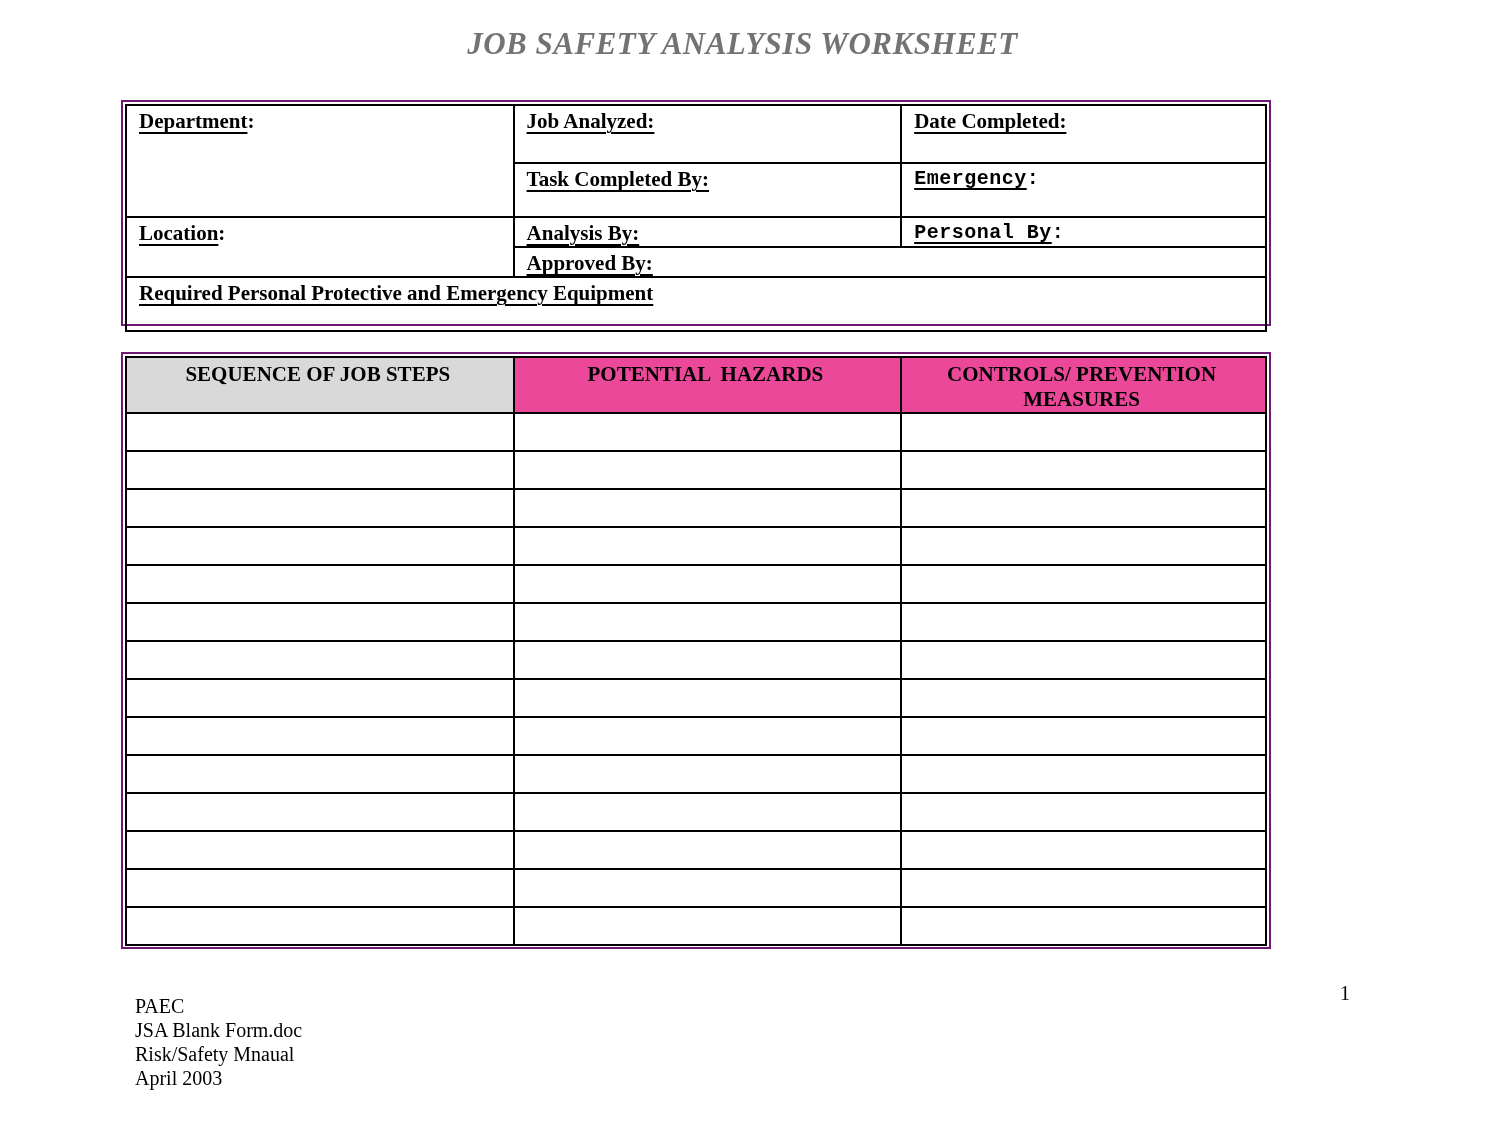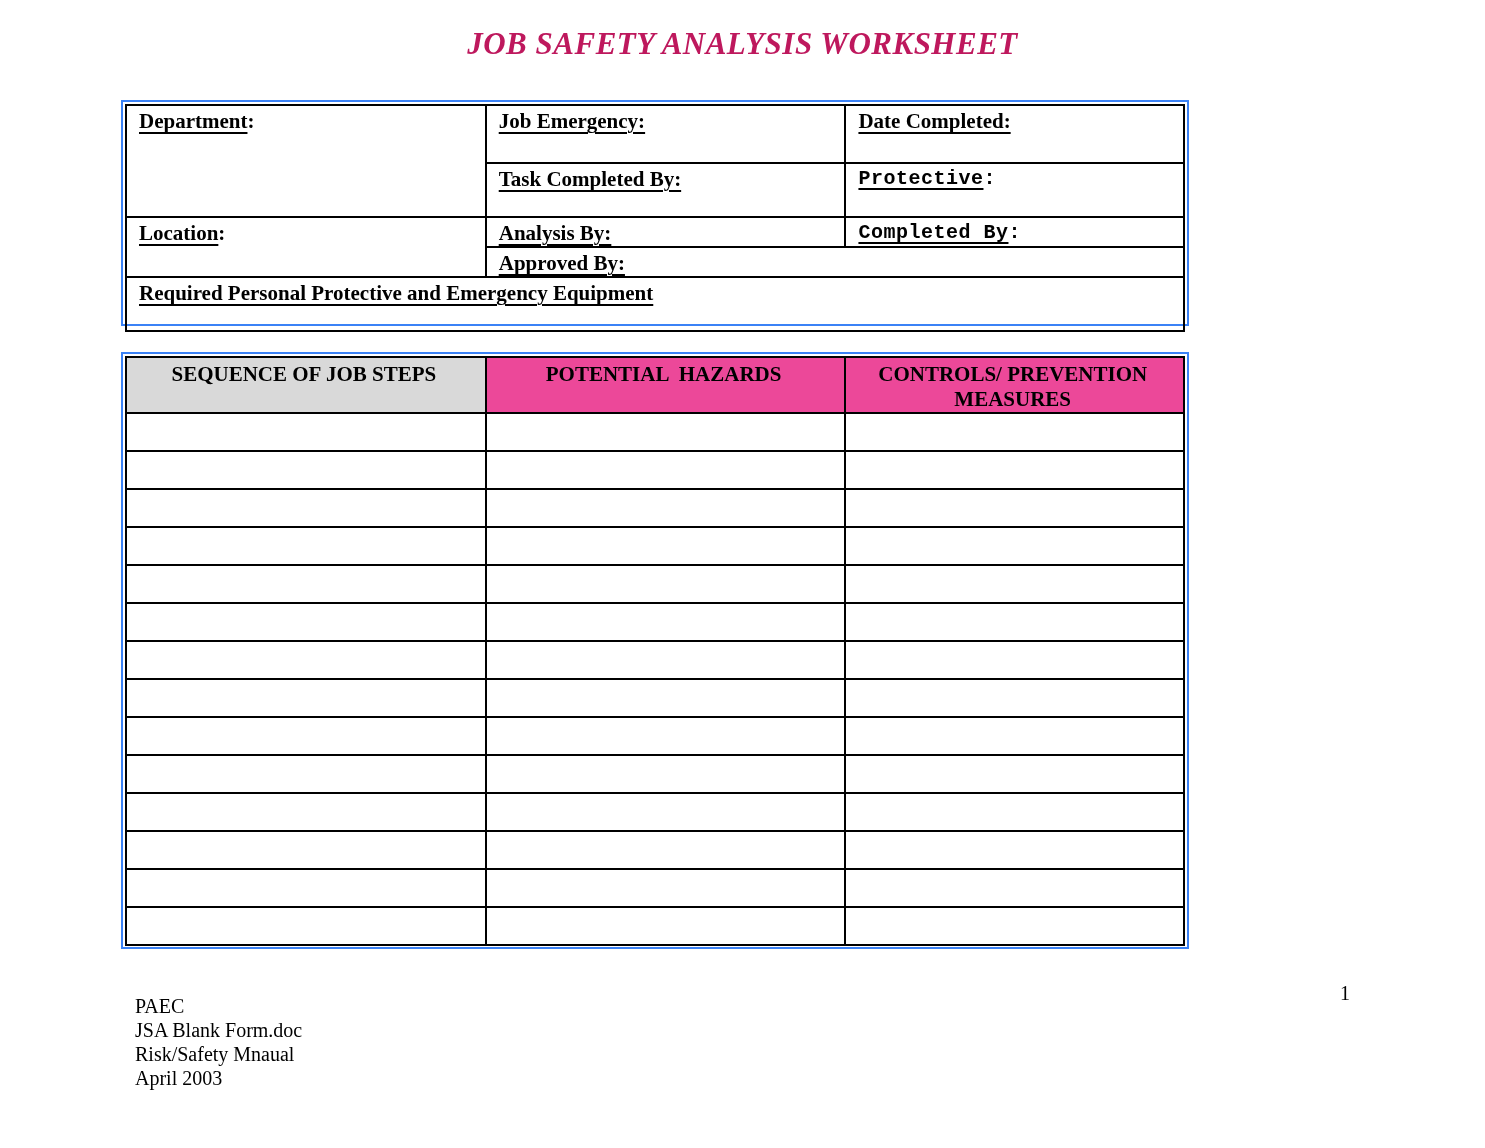--- a/index.html
+++ b/index.html
@@ -22,22 +22,22 @@
     font-size: 31px;
     font-weight: bold;
     font-style: italic;
     color: #2222cc;
     letter-spacing: 0.5px;
   }
   
   .frame {
     position: absolute;
     left: 121px;
-    width: 1068px;
-    border: 2px solid #3b82f6;
+    width: 1150px;
+    border: 2px solid #701a75;
     padding: 2px;
     background: #fff;
   }
   .info-frame { top: 100px; height: 226px; }
   .jsa-frame  { top: 352px; height: 597px; }
 
   table {
     width: 100%;
     height: 100%;
     border-collapse: collapse;
@@ -96,58 +96,58 @@
     width: 30px;
     text-align: center;
     font-size: 20px;
   }
 </style>
 </head>
 <body>
 
 <div class="page">
 
-  <div class="doc-title" style="color: #be185d;">JOB SAFETY ANALYSIS WORKSHEET</div>
+  <div class="doc-title" style="color: #737373;">JOB SAFETY ANALYSIS WORKSHEET</div>
 
   <div class="frame info-frame">
     <table class="info-table">
       <colgroup>
           <col style="width:34%">
           <col style="width:34%">
           <col style="width:32%">
         </colgroup>
       <tbody>
           <tr class="r-tall">
         <td rowspan="2">
           <span class="lbl"><span class="u">Department</span><span>:</span></span>
         </td>
         <td>
-          <span class="lbl"><span class="u">Job Emergency:</span><span></span></span>
+          <span class="lbl"><span class="u">Job Analyzed:</span><span></span></span>
         </td>
         <td>
           <span class="lbl"><span class="u">Date Completed:</span><span></span></span>
         </td>
       </tr>
       <tr class="r-mid">
         <td>
           <span class="lbl"><span class="u">Task Completed By:</span><span></span></span>
         </td>
         <td class="mono">
-          <span class="lbl"><span class="u">Protective</span><span>:</span></span>
+          <span class="lbl"><span class="u">Emergency</span><span>:</span></span>
         </td>
       </tr>
       <tr class="r-short">
         <td rowspan="2">
           <span class="lbl"><span class="u">Location</span><span>:</span></span>
         </td>
         <td>
           <span class="lbl"><span class="u">Analysis By:</span><span></span></span>
         </td>
         <td class="mono">
-          <span class="lbl"><span class="u">Completed By</span><span>:</span></span>
+          <span class="lbl"><span class="u">Personal By</span><span>:</span></span>
         </td>
       </tr>
       <tr class="r-short">
         <td colspan="2">
           <span class="lbl"><span class="u">Approved By:</span><span></span></span>
         </td>
       </tr>
       <tr class="r-mid">
         <td colspan="3">
           <span class="lbl"><span class="u">Required Personal Protective and Emergency Equipment</span><span></span></span>

